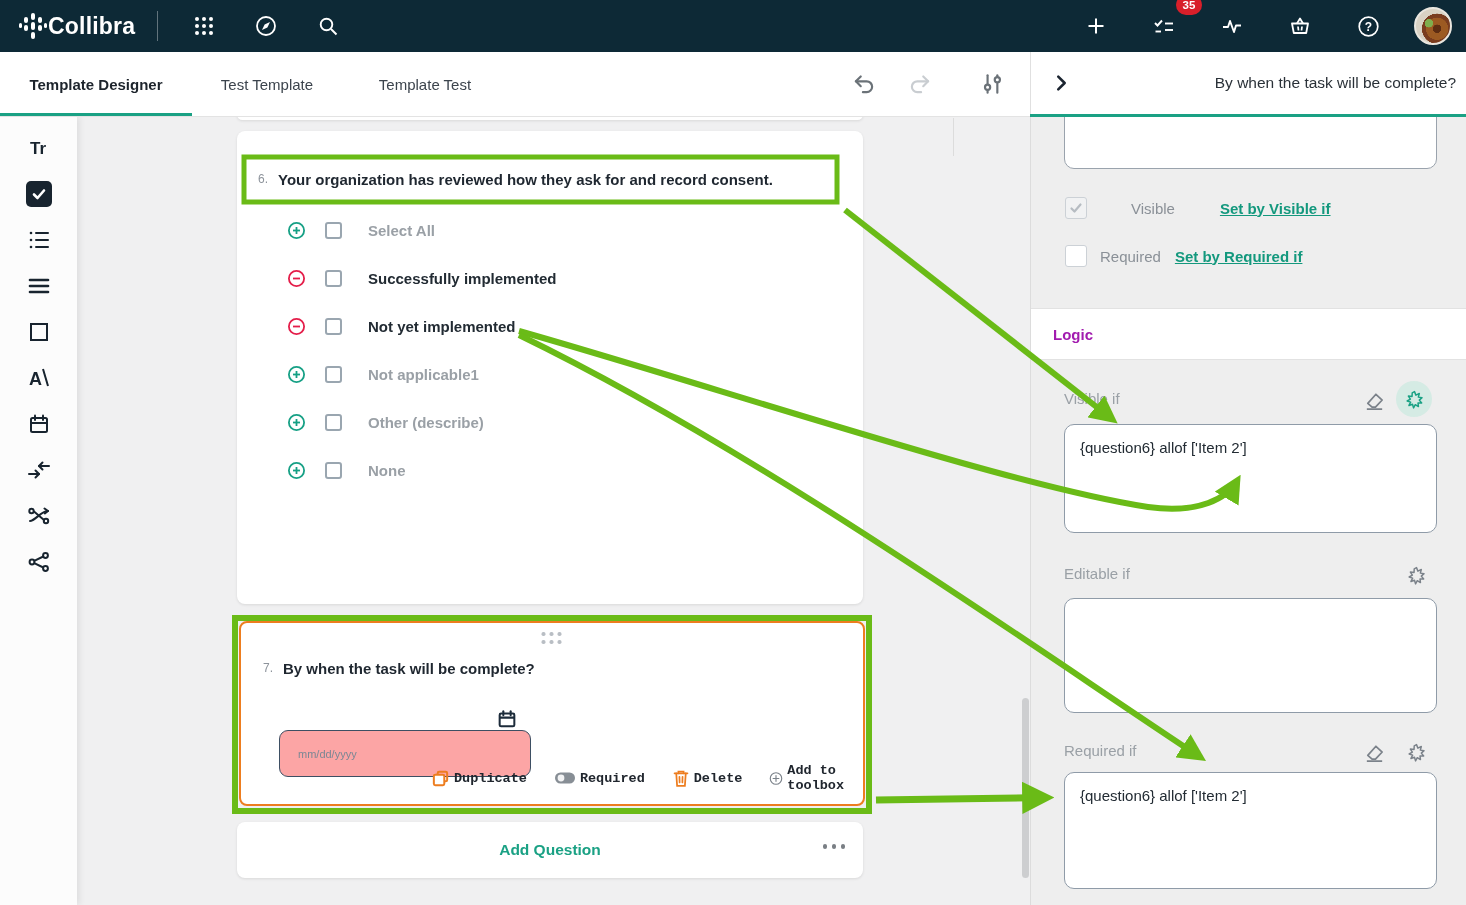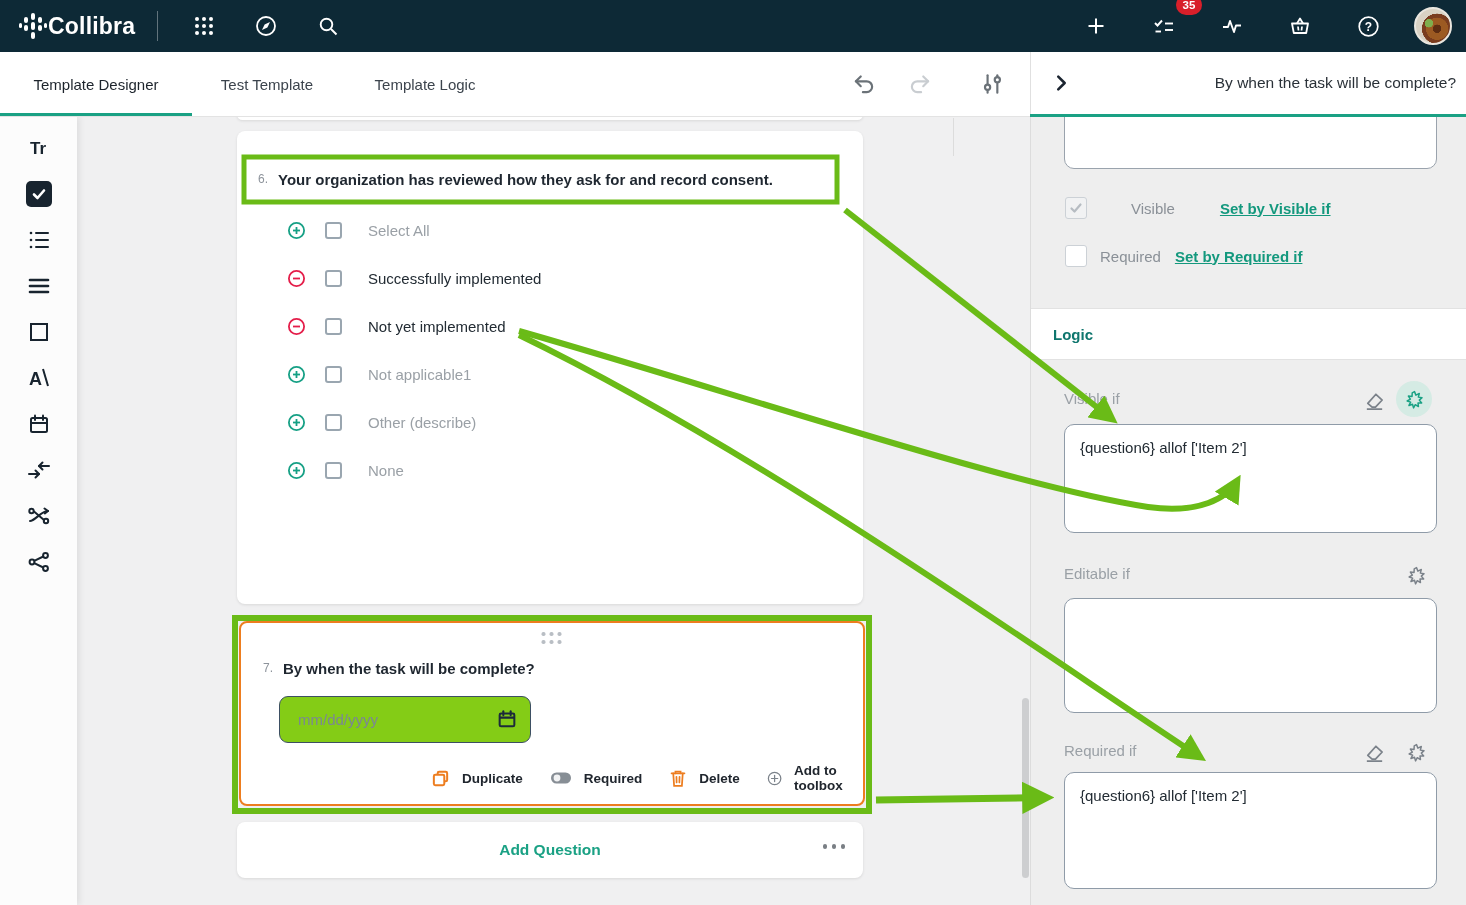--- a/index.html
+++ b/index.html
@@ -16,21 +16,21 @@
   .badge-wrap { position:relative; }
   .badge { position:absolute; top:-9px; right:-16px; min-width:26px; height:20px; border-radius:10px; background:#d81f2a; color:#fff; font-size:11.5px; font-weight:bold; display:flex; align-items:center; justify-content:center; padding:0 6px; }
   .avatar { width:38px; height:38px; border-radius:50%; border:2px solid #e9e6df; cursor:pointer;
     background: radial-gradient(circle at 38% 42%, #7fae4e 0 14%, transparent 15%),
                 radial-gradient(circle at 62% 58%, #5e2d12 0 14%, #9c5a22 15% 38%, #7a3c1e 39% 52%, #d9d2c4 53% 100%); }
 
   
   .tabbar { position:absolute; top:52px; left:0; width:1466px; height:65px; background:#fff; border-bottom:1px solid #e3e3e3; z-index:9; }
   .tabs { position:absolute; left:0; top:0; height:64px; display:flex; align-items:center; }
   .tab { height:64px; display:flex; align-items:center; justify-content:center; font-size:15px; color:#3c444d; cursor:pointer; }
-  .tab.active { font-weight:normal; color:#1d242c; }
+  .tab.active { font-weight:bold; color:#1d242c; }
   .tab1 { width:192px; }
   .tab2 { width:150px; margin-left:0; }
   .tab3 { width:158px; margin-left:4px; }
   .tab-underline { position:absolute; left:0; top:61px; width:192px; height:3px; background:#1aa184; }
   .undo { left:843px; } .redo { left:899px; } .sliders { left:972px; }
   .hist-divider { position:absolute; left:953px; top:66px; height:38px; width:1px; background:#dcdcdc; }
   .tool-ic { width:42px; height:42px; display:flex; align-items:center; justify-content:center; cursor:pointer; position:absolute; top:11px; }
 
   .panel-header { position:absolute; top:52px; left:1030px; width:436px; height:62px; background:#fff; border-left:1px solid #e0e0e0; display:flex; align-items:center; z-index:11; }
   .panel-header .chev { width:40px; height:40px; display:flex; align-items:center; justify-content:center; margin-left:10px; cursor:pointer; }
@@ -46,53 +46,53 @@
   .canvas { position:absolute; top:117px; left:77px; width:953px; height:788px; background:#f0f0f1; overflow:hidden; }
   .card { position:absolute; background:#fff; border-radius:8px; box-shadow:0 1px 3px rgba(0,0,0,.10); }
   .card-prev { left:160px; top:-8px; width:626px; height:11px; }
   .card-q6 { left:160px; top:14px; width:626px; height:473px; }
   .card-add { left:160px; top:705px; width:626px; height:56px; display:flex; align-items:center; justify-content:center; }
   .q-title-row { position:absolute; display:flex; align-items:center; gap:10px; }
   .q-num { font-size:12px; color:#8d939b; }
   .q-title { font-size:15px; font-weight:bold; color:#1f2730; }
   .q6-title-row { left:21px; top:36px; height:24px; }
   .options { position:absolute; left:50px; top:75px; }
-  .opt-row { height:48px; display:flex; align-items:center; gap:19px; }
+  .opt-row { height:48px; display:flex; align-items:center; gap:19px;font-weight:bold; }
   .opt-label { font-size:15px; color:#222b33; margin-left:7px; }
   .opt-row.muted .opt-label { color:#9aa0a6; }
   .chk { width:17px; height:17px; border:2px solid #9aa6b0; border-radius:3px; background:#fff; cursor:pointer; }
 
   .card-q7 { left:162px; top:504px; width:626px; height:185px; border:2px solid #ed7d1f; box-shadow:none; }
   .drag-handle { position:absolute; top:9px; left:50%; transform:translateX(-50%); display:grid; grid-template-columns:repeat(3,5px); grid-template-rows:repeat(2,5px); gap:3px; cursor:grab; }
   .drag-handle i { width:3.5px; height:3.5px; border-radius:50%; background:#b9bec4; }
   .q7-title-row { left:22px; top:34px; height:22px; }
   .date-field { position:absolute; left:38px; top:73px; width:252px; height:47px; }
-  .date-field input { width:100%; height:100%; border:1.6px solid #3d4f63; border-radius:9px; font-family:"Liberation Sans",sans-serif; font-size:15px; color:#33414f; padding:0 44px 0 18px; outline:none; background:#84cc16; }
+  .date-field input { width:100%; height:100%; border:1.6px solid #3d4f63; border-radius:9px; font-family:"Liberation Sans",sans-serif; font-size:11px; color:#33414f; padding:0 44px 0 18px; outline:none; background:#fca5a5;margin-top:34px; }
   .date-field input::placeholder { color:#7b8794; }
   .date-cal { position:absolute; right:13px; top:12px; }
   .q7-toolbar { position:absolute; left:190px; top:140px; display:flex; align-items:center; gap:27px; }
-  .tb-item { display:flex; align-items:center; gap:12px; cursor:pointer; }
+  .tb-item { display:flex; align-items:center; gap:4px; cursor:pointer;font-family:Liberation Mono, monospace; }
   .tb-label { font-size:13.5px; font-weight:bold; color:#20262e; }
 
   .add-q-label { font-size:15.5px; font-weight:bold; color:#1aa184; cursor:pointer; }
   .more-dots { position:absolute; right:18px; top:22px; display:flex; gap:4.5px; cursor:pointer; }
   .more-dots i { width:4.5px; height:4.5px; border-radius:50%; background:#7a7f85; }
   .scroll-thumb { position:absolute; left:945px; top:581px; width:7px; height:180px; border-radius:4px; background:#cdced0; cursor:pointer; }
 
   
   .rpanel { position:absolute; top:117px; left:1030px; width:436px; height:788px; background:#eeeeee; border-left:1px solid #dcdcdc; overflow:hidden; }
   .cut-textarea { position:absolute; left:33px; top:-14px; width:373px; height:66px; background:#fff; border:1px solid #9aa3ad; border-radius:10px; }
   .flag-row { position:absolute; left:34px; display:flex; align-items:center; gap:13px; height:24px; }
   .flag-visible { top:79px;gap:44px; } .flag-required { top:127px; }
   .big-chk { width:22px; height:22px; border:1px solid #ccd1d6; border-radius:3px; background:#fff; display:flex; align-items:center; justify-content:center; cursor:pointer; }
   .big-chk.checked { background:#f1f2f3; }
   .flag-label { font-size:15px; color:#8a9097; }
   .flag-link { font-size:15px; font-weight:bold; color:#13987d; text-decoration:underline; cursor:pointer; margin-left:1px; }
   .logic-band { position:absolute; left:0; top:191px; width:436px; height:52px; background:#fff; border-top:1px solid #e2e2e2; border-bottom:1px solid #e2e2e2; display:flex; align-items:center; }
-  .logic-heading { font-size:15px; font-weight:bold; color:#0f766e; padding-left:22px; }
+  .logic-heading { font-size:15px; font-weight:bold; color:#a21caf; padding-left:22px; }
   .grp-label { position:absolute; left:33px; font-size:15px; color:#9aa0a6; }
   .lbl-visible-if { top:273px; } .lbl-editable-if { top:448px; } .lbl-required-if { top:625px; }
   .grp-icon { position:absolute; width:24px; height:24px; display:flex; align-items:center; justify-content:center; cursor:pointer; }
   .spark-circle { position:absolute; width:36px; height:36px; border-radius:50%; background:#d5ebe4; display:flex; align-items:center; justify-content:center; cursor:pointer; }
   .expr-box { position:absolute; left:33px; width:373px; background:#fff; border:1px solid #8f9ba8; border-radius:10px; font-size:15px; color:#222b33; padding:13px 15px; line-height:20px; }
   .box-visible-if { top:307px; height:109px; }
   .box-editable-if { top:481px; height:115px; }
   .box-required-if { top:655px; height:117px; }
 
   
@@ -181,21 +181,21 @@
       </svg>
     </div>
     <div class="avatar"></div>
   </div>
 </div>
 
 <div class="tabbar">
   <div class="tabs">
     <div class="tab tab1 active">Template Designer</div>
     <div class="tab tab2">Test Template</div>
-    <div class="tab tab3">Template Logic</div>
+    <div class="tab tab3">Template Test</div>
   </div>
   <div class="tab-underline"></div>
 
   <div class="tool-ic undo">
     <svg width="26" height="26" viewBox="0 0 24 24" fill="none" stroke="#6b7278" stroke-width="2" stroke-linecap="round" stroke-linejoin="round">
       <polyline points="9,5 4.5,9.5 9,14"></polyline>
       <path d="M4.5 9.5 H14.5 a5 5 0 0 1 0 10 H11"></path>
     </svg>
   </div>
   <div class="tool-ic redo">

